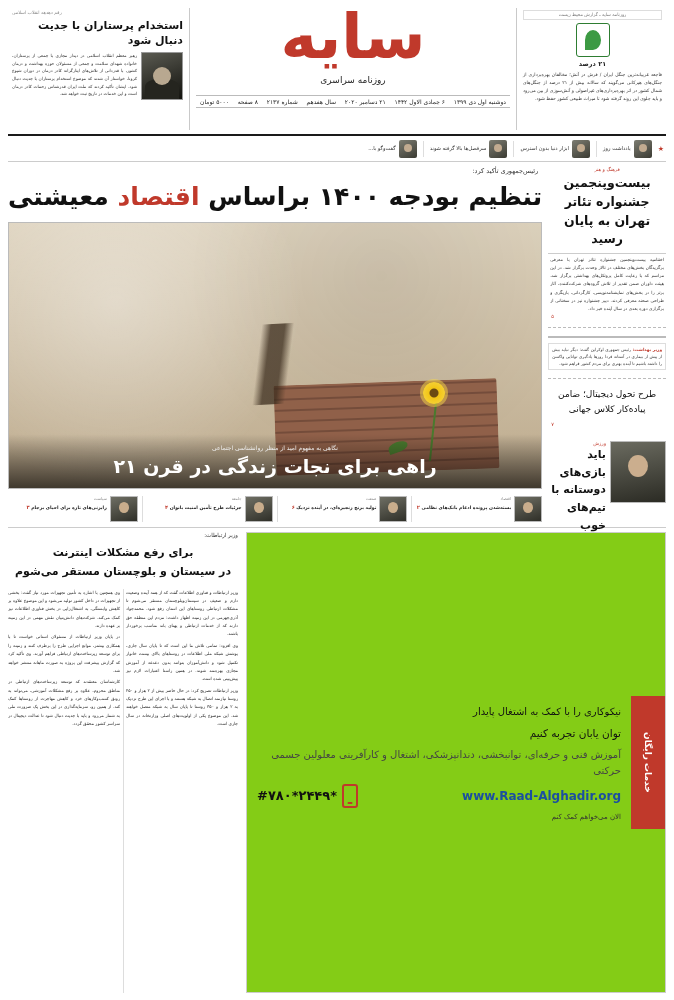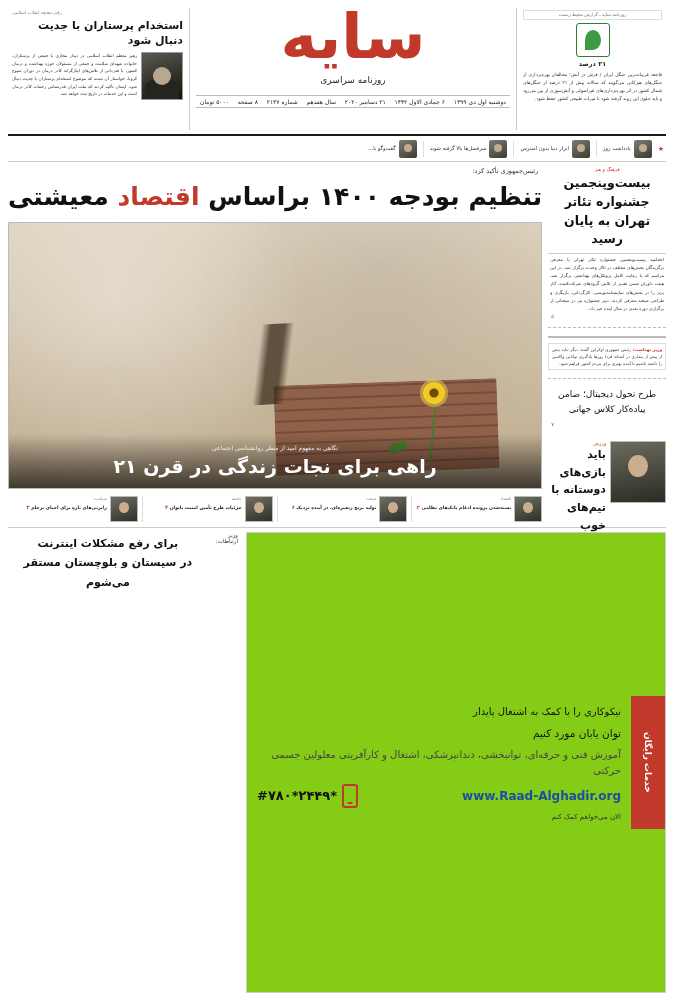--- a/index.html
+++ b/index.html
@@ -374,21 +374,21 @@
     display:inline-block; position:relative;
   }
   .ad-phone:after{
     content:"";position:absolute;left:50%;bottom:2px;transform:translateX(-50%);
     width:5px;height:2px;background:#c0392b;border-radius:1px;
   }
   .ad-note { font-size:7px; color:#333; }
 
   
   .text-col {
-    flex:1; display:flex; gap:3px;
+    flex:1; display:flex; flex-direction:column; gap:3px;
     padding-right:2px;
   }
   .tc-kicker { font-size:5.5px; color:#333; text-align:right; }
   .tc-head {
     font-size:11px; font-weight:bold; color:#111; line-height:1.75;
     text-align:center; padding:2px 0 4px;
   }
   .tc-cols {
     flex:1; column-count:2; column-gap:6px; column-rule:1px solid #ddd;
     font-size:4.3px; line-height:1.95; color:#2b2b2b; text-align:justify;
@@ -576,21 +576,21 @@
         <div class="ad-badge">رایگان</div>
         <div class="ad-seal">
           <div class="wheel"></div>
         </div>
         <div class="ad-script">یلدا مبارک</div>
       </div>
       <div class="ad-foot">
         <div class="ad-foot-sidebar">خدمات رایگان</div>
         <div class="ad-foot-body">
           <div class="ad-l1">نیکوکاری را با کمک به اشتغال پایدار</div>
-          <div class="ad-l2">توان یابان مورد کنیم</div>
+          <div class="ad-l2">توان یابان تجربه کنیم</div>
           <div class="ad-l1" style="font-size:10px;color:#444">آموزش فنی و حرفه‌ای، توانبخشی، دندانپزشکی، اشتغال و کارآفرینی معلولین جسمی حرکتی</div>
           <div class="ad-bottomrow">
             <div class="ad-url">www.Raad-Alghadir.org</div>
             <div style="display:flex;align-items:center;gap:5px">
               <span class="ad-phone"></span>
               <span class="ad-code">#۷۸۰*۲۴۴۹*</span>
             </div>
           </div>
           <div class="ad-note">الان می‌خواهم کمک کنم</div>
         </div>

